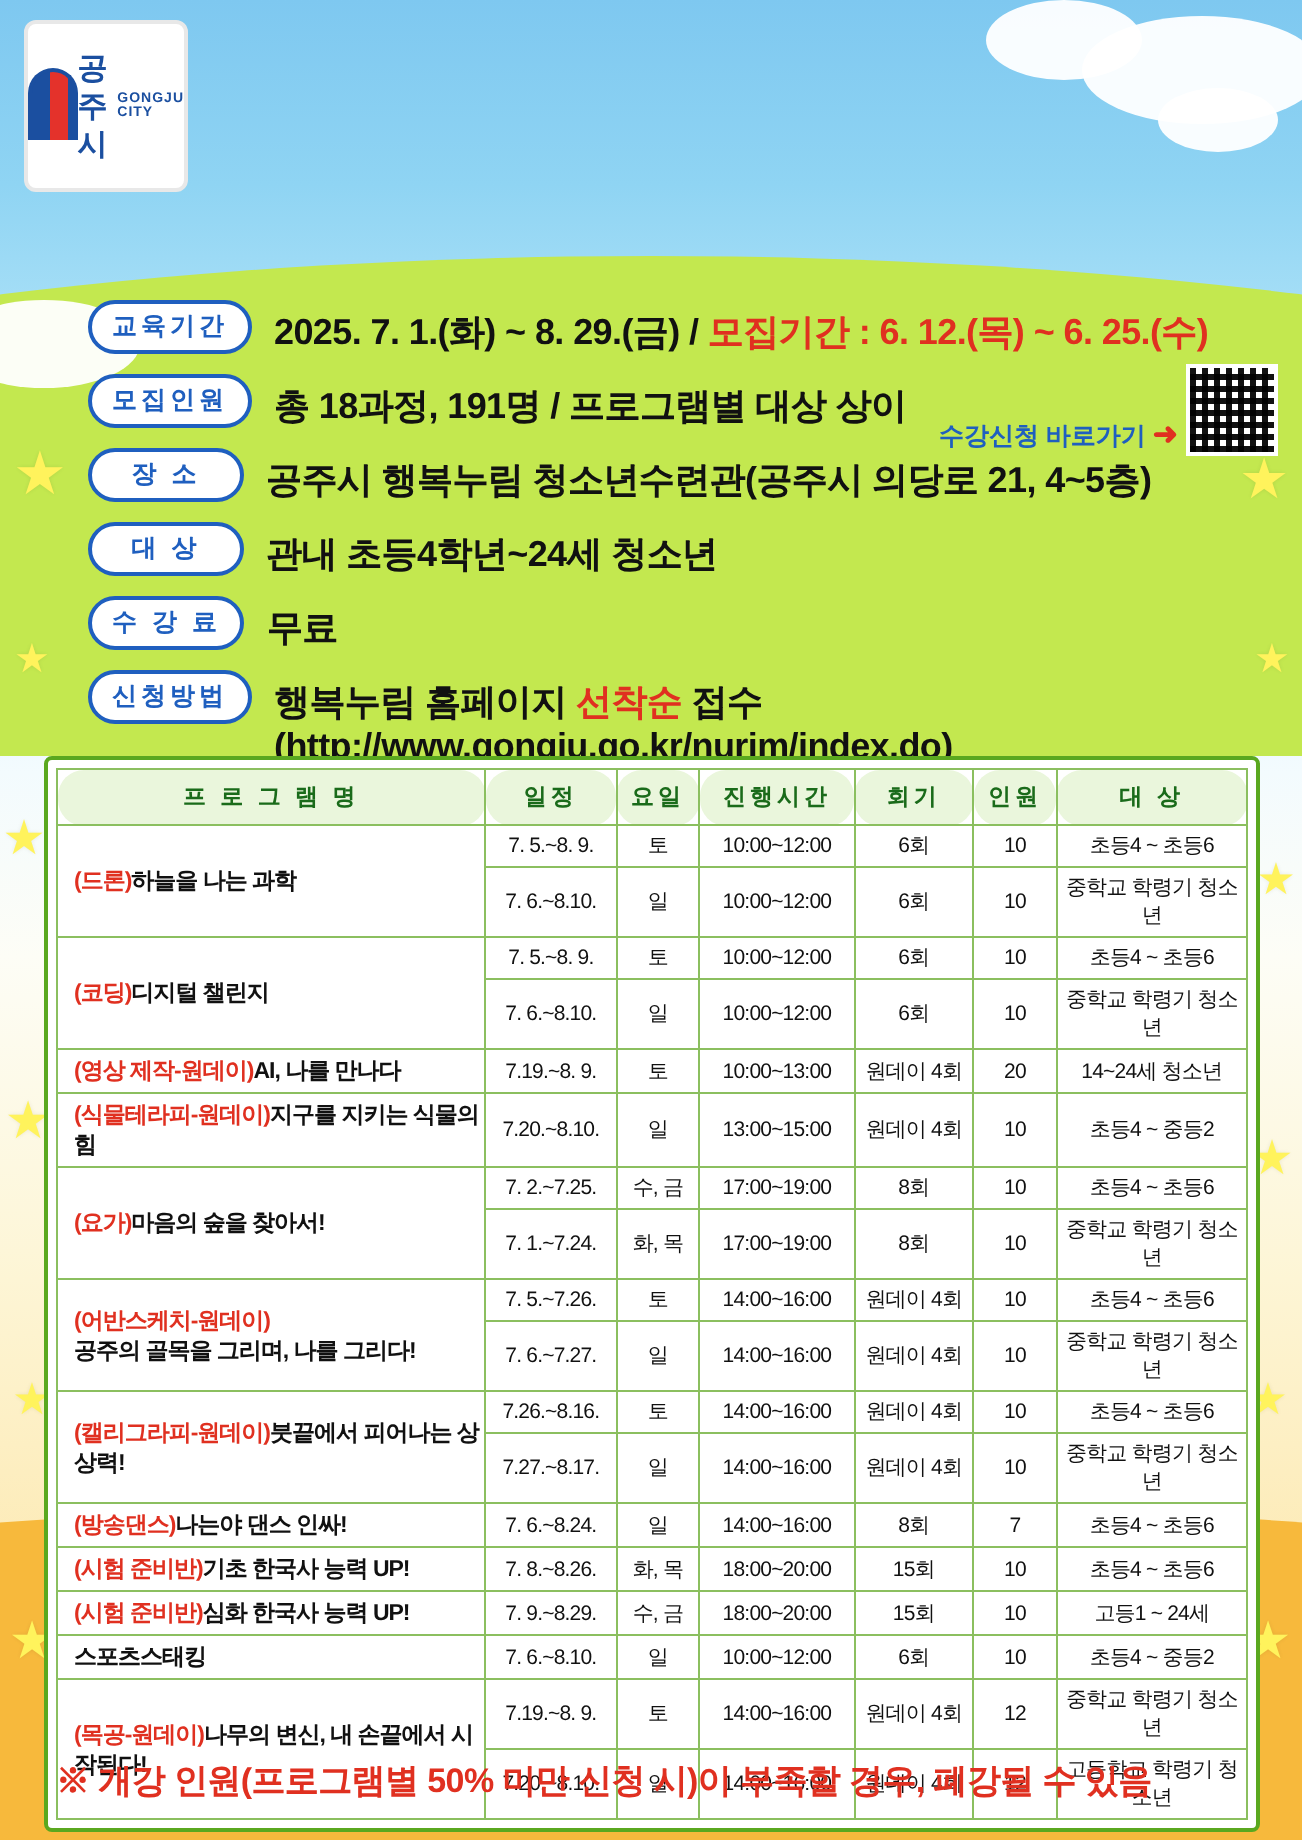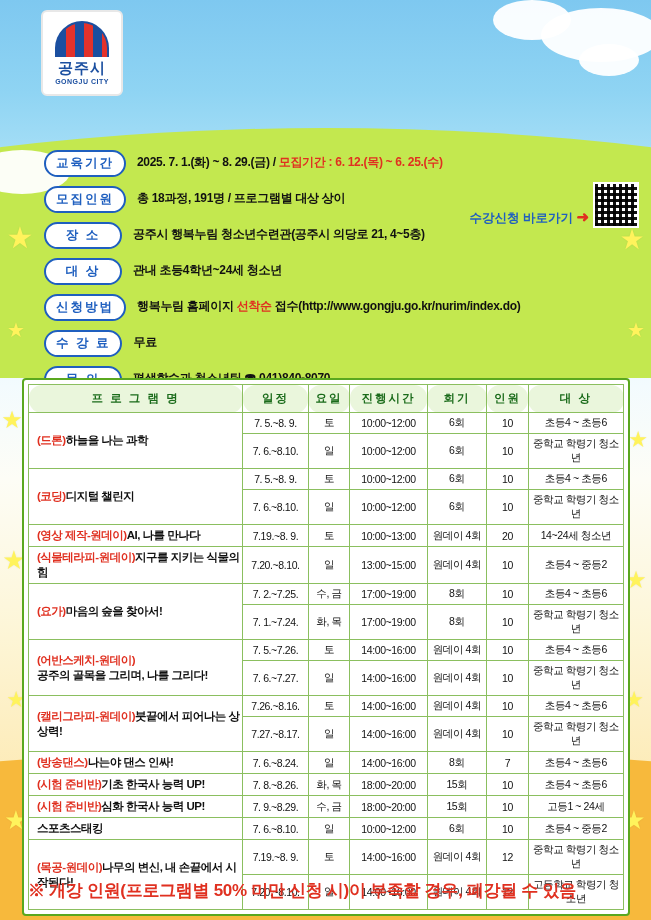--- a/index.html
+++ b/index.html
@@ -47,21 +47,21 @@
     font-size:26px; line-height:1;
     text-shadow:0 0 2px rgba(0,0,0,.08);
   }
   .star:before { content:"\2605"; position:absolute; transform:translate(-50%,-50%); }
   
   .logo {
     position:absolute; left:12px; top:10px; width:82px; height:86px;
     border-radius:6px;
     background:#ffffff;
     border:2px solid #e8e8e8;
-    display:flex; flex-direction:column; align-items:center; justify-content:center;margin-left:29px;
+    display:flex; align-items:center; justify-content:center;
   }
   .logo-arch {
     width:54px; height:36px; border-radius:27px 27px 0 0;
     background: repeating-linear-gradient(90deg,#1b4fa0 0 9px,#e4322b 9px 18px);
     border:2px solid #1b4fa0; border-bottom:none;
     margin-bottom:2px;
   }
   .logo-t1 { font-size:15px; font-weight:bold; color:#1b4fa0; letter-spacing:1px; }
   .logo-t2 { font-size:7px; font-weight:bold; color:#1b4fa0; letter-spacing:.5px; }
   .title-wrap { position:absolute; left:100px; top:44px; width:545px; text-align:center; }
@@ -86,21 +86,21 @@
     border:2px solid #1f5fbf;
     border-radius:14px;
     background:#ffffff;
     color:#1f5fbf;
     font-size:12.5px; font-weight:bold;
     text-align:center;
     letter-spacing:2px;
   }
   .info-text {
     margin-left:11px; padding-top:4px;
-    font-size:12px; color:#111111; font-weight:bold;
+    font-size:18px; color:#111111; font-weight:bold;
     letter-spacing:-.3px;
   }
   .red { color:#e03020; }
   
   .qr {
     position:absolute; right:12px; top:182px;
     width:46px; height:46px;
     background:
       repeating-linear-gradient(90deg,#111 0 3px,#fff 3px 6px),
       repeating-linear-gradient(0deg,#111 0 3px,#fff 3px 6px);
@@ -204,26 +204,26 @@
     </div>
     <div class="info-row">
       <div class="pill">장    소</div>
       <div class="info-text">공주시 행복누림 청소년수련관(공주시 의당로 21, 4~5층)</div>
     </div>
     <div class="info-row">
       <div class="pill">대    상</div>
       <div class="info-text">관내 초등4학년~24세 청소년</div>
     </div>
     <div class="info-row">
+      <div class="pill">수 강 료</div>
+      <div class="info-text">무료</div>
+    </div>
+    <div class="info-row">
       <div class="pill">신청방법</div>
       <div class="info-text">행복누림 홈페이지 <span class="red">선착순</span> 접수(http://www.gongju.go.kr/nurim/index.do)</div>
-    </div>
-    <div class="info-row">
-      <div class="pill">수 강 료</div>
-      <div class="info-text">무료</div>
     </div>
     <div class="info-row">
       <div class="pill">문    의</div>
       <div class="info-text">평생학습과 청소년팀 ☎ 041)840-8070</div>
     </div>
     <div class="info-row">
       <div class="pill">교육과정</div>
       <div class="info-text"></div>
     </div>
   </div>

